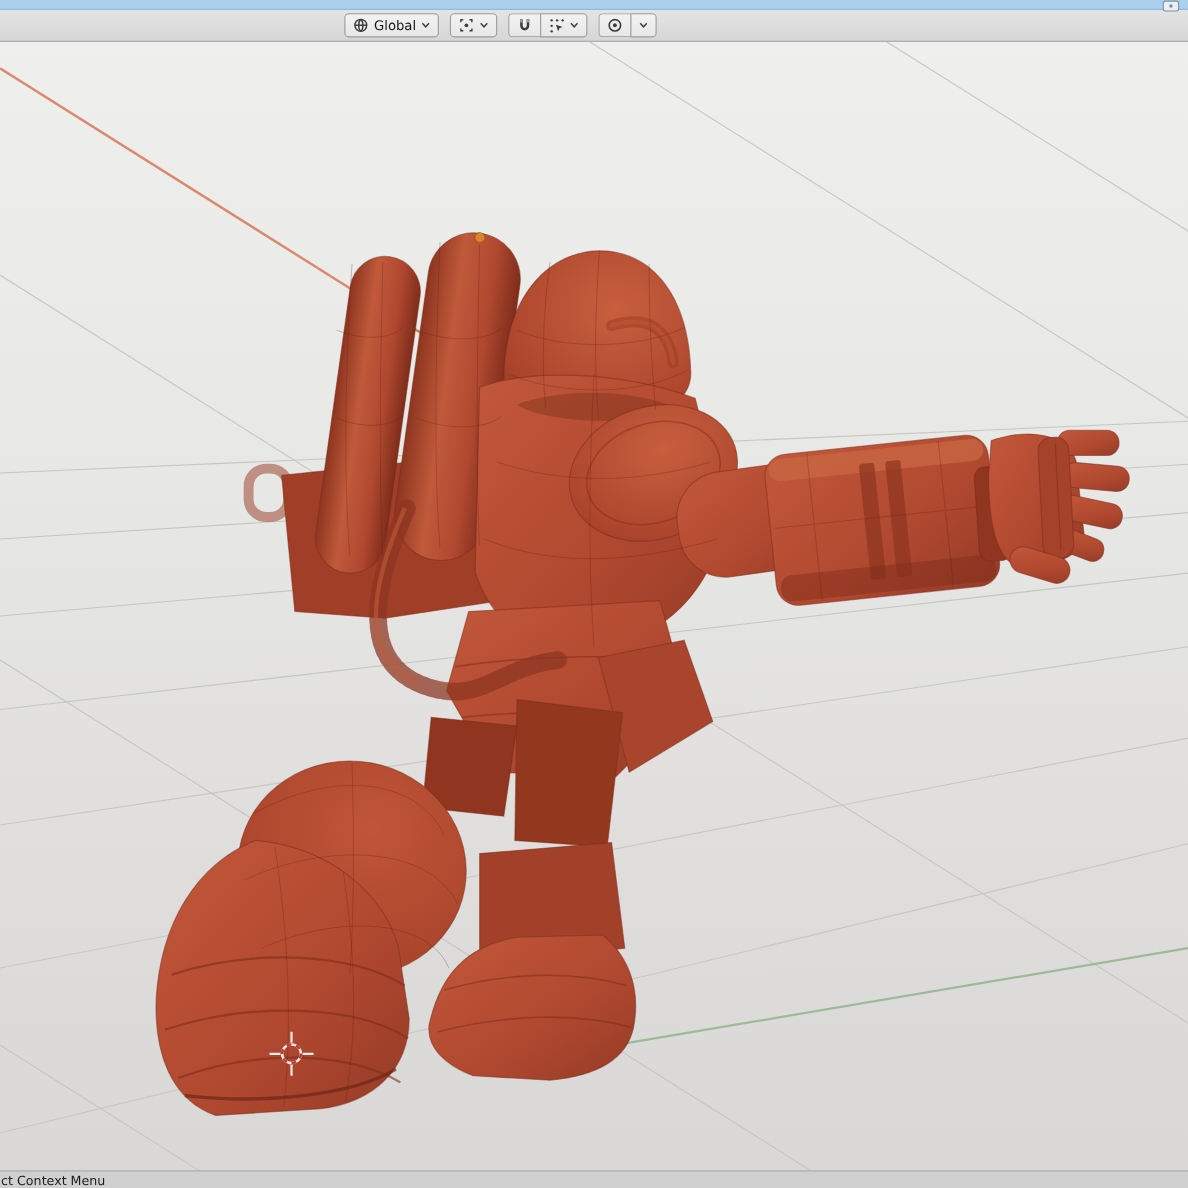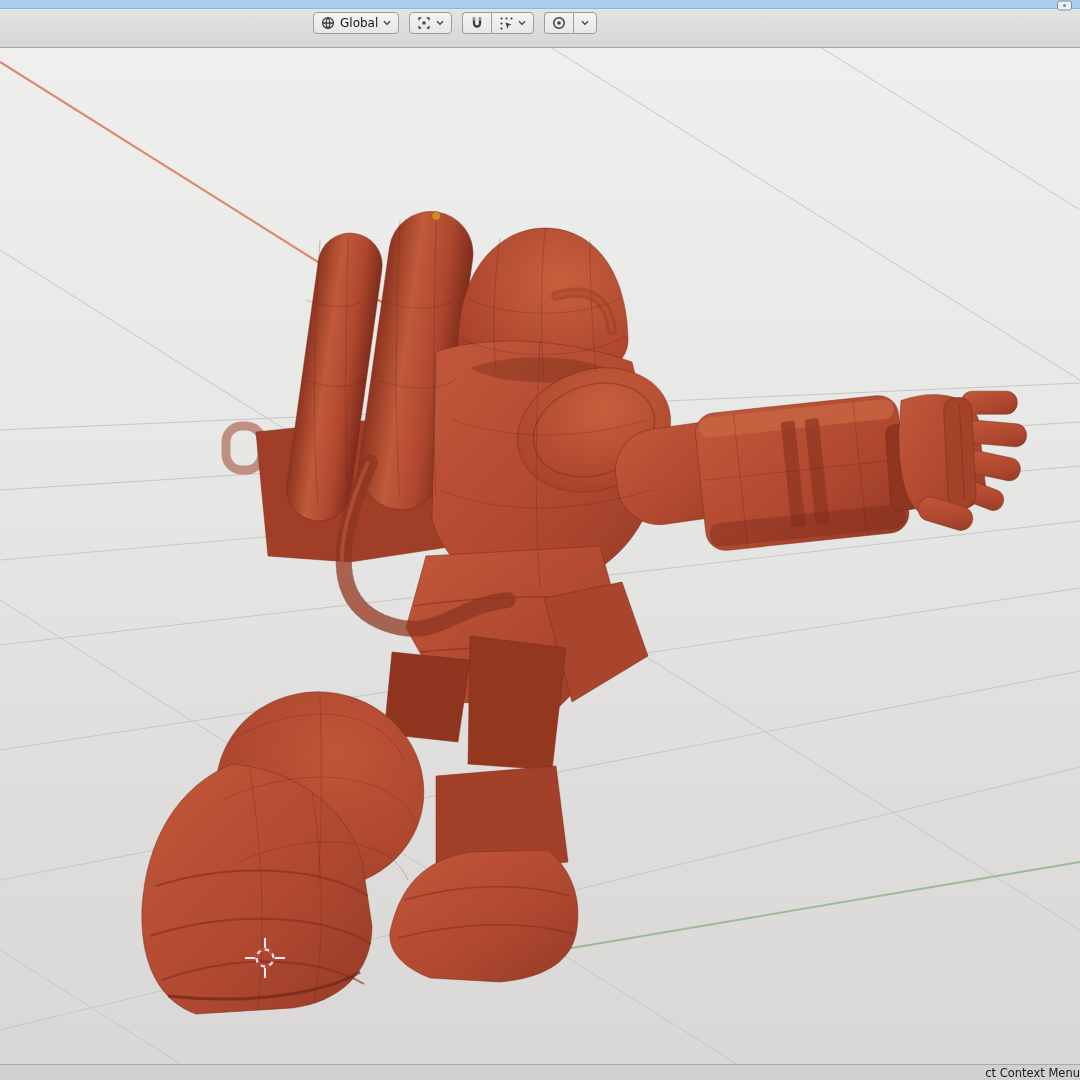--- a/index.html
+++ b/index.html
@@ -6,42 +6,42 @@
   html,body { width:1080px; height:1080px; overflow:hidden;
     font-family:"DejaVu Sans", sans-serif; font-size:12px; color:#1a1a1a;
     background:#d8d8d8; position:relative; }
 
   
   .titlebar { position:absolute; top:0; left:0; width:1080px; height:9px;
     background:#abcfee; border-bottom:1px solid #8fb6da; z-index:5; }
   .tb-icon { position:absolute; top:0; right:6px; height:12px; z-index:6; }
 
   
-  .header { position:absolute; top:9px; left:0; width:1080px; height:39px;
+  .header { position:absolute; top:9px; left:0; width:1080px; height:29px;
     background:linear-gradient(#e4e4e4,#d6d6d6); border-bottom:1px solid #a6a6a6; z-index:4; }
   .hgroup { position:absolute; left:313px; top:3px; height:22px;
     display:flex; align-items:center; gap:10px; }
   .btn { display:flex; align-items:center; gap:5px; height:22px; padding:0 7px;
     background:linear-gradient(#f3f3f3,#e7e7e7); border:1px solid #9d9d9d;
     border-radius:4px; cursor:default; white-space:nowrap; }
   .seg { display:flex; }
   .seg .btn:first-child { border-radius:4px 0 0 4px; border-right:none; }
   .seg .btn:last-child  { border-radius:0 4px 4px 0; }
   .btn svg { display:block; }
   .btn .lbl { color:#141414; }
 
   
   .viewport { position:absolute; top:38px; left:0; width:1080px; height:1026px;
     background:linear-gradient(#efefee 0%, #e7e7e5 40%, #dedddb 75%, #d9d8d6 100%); }
   .viewport > svg { position:absolute; top:0; left:0; }
 
   
   .statusbar { position:absolute; bottom:0; left:0; width:1080px; height:16px;
     background:#d0d0d0; border-top:1px solid #a8a8a8; display:flex;
-    align-items:center; padding-left:1px; font-size:11.5px; color:#1c1c1c; z-index:4;justify-content:flex-end; }
+    align-items:center; padding-left:1px; font-size:11.5px; color:#1c1c1c; z-index:4; }
 </style>
 </head>
 <body>
 
 <div class="titlebar"></div>
 <div class="tb-icon">
   <svg width="18" height="12" viewBox="0 0 18 12">
     <rect x="1.5" y="1" width="14" height="9" rx="2" fill="#e9eff5" stroke="#7d8fa0" stroke-width="1"></rect>
     <circle cx="8.5" cy="5.5" r="1.6" fill="#7d8fa0"></circle>
   </svg>

